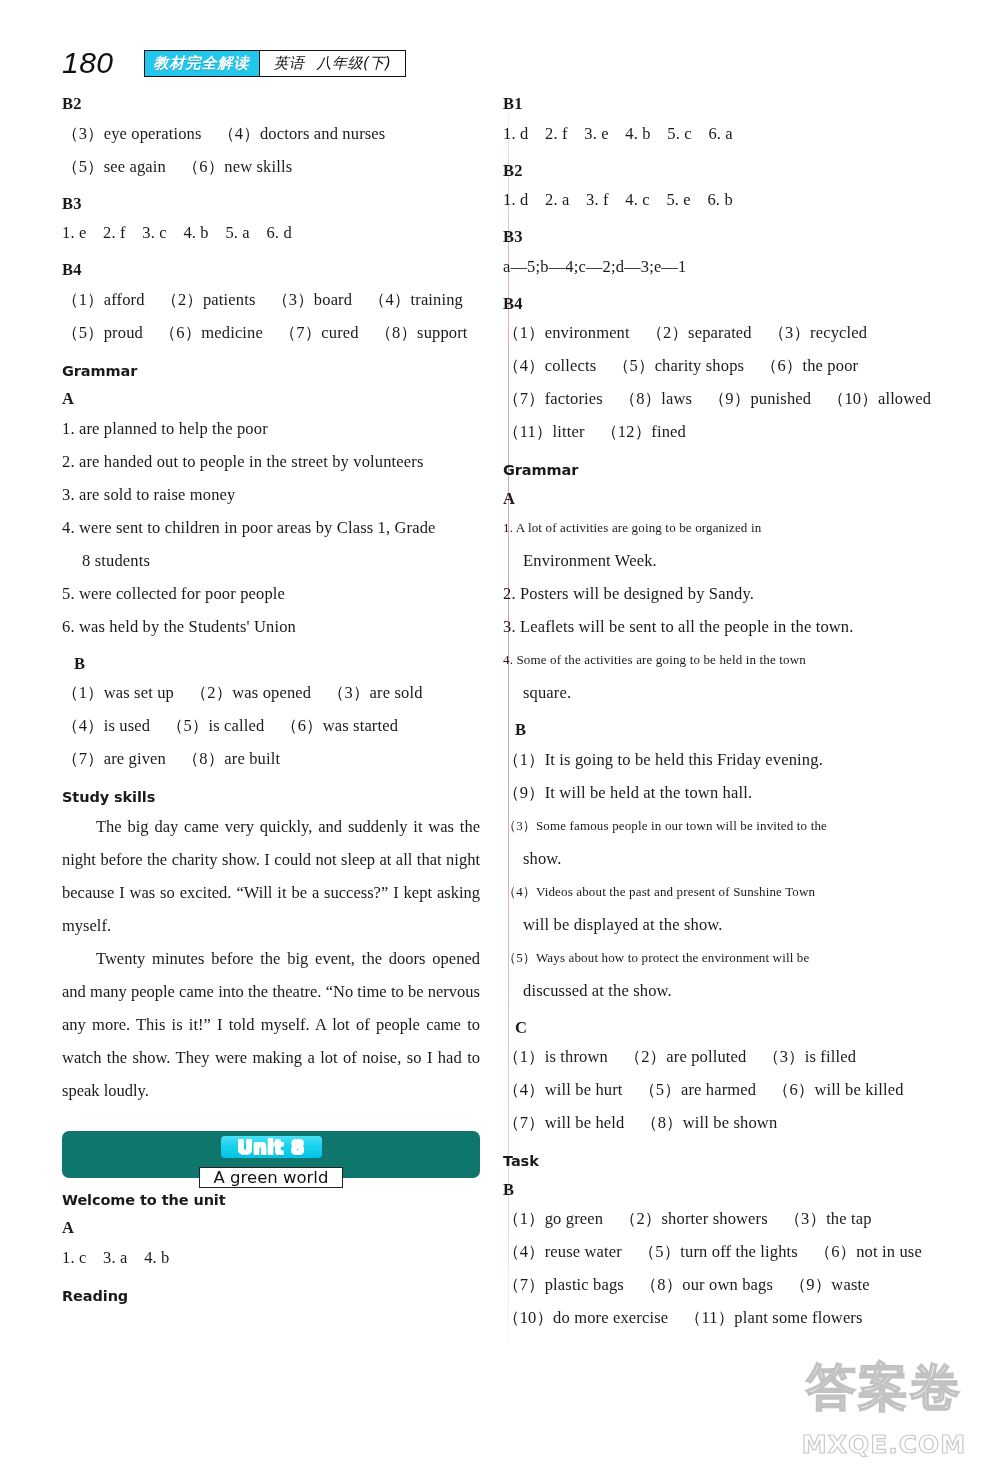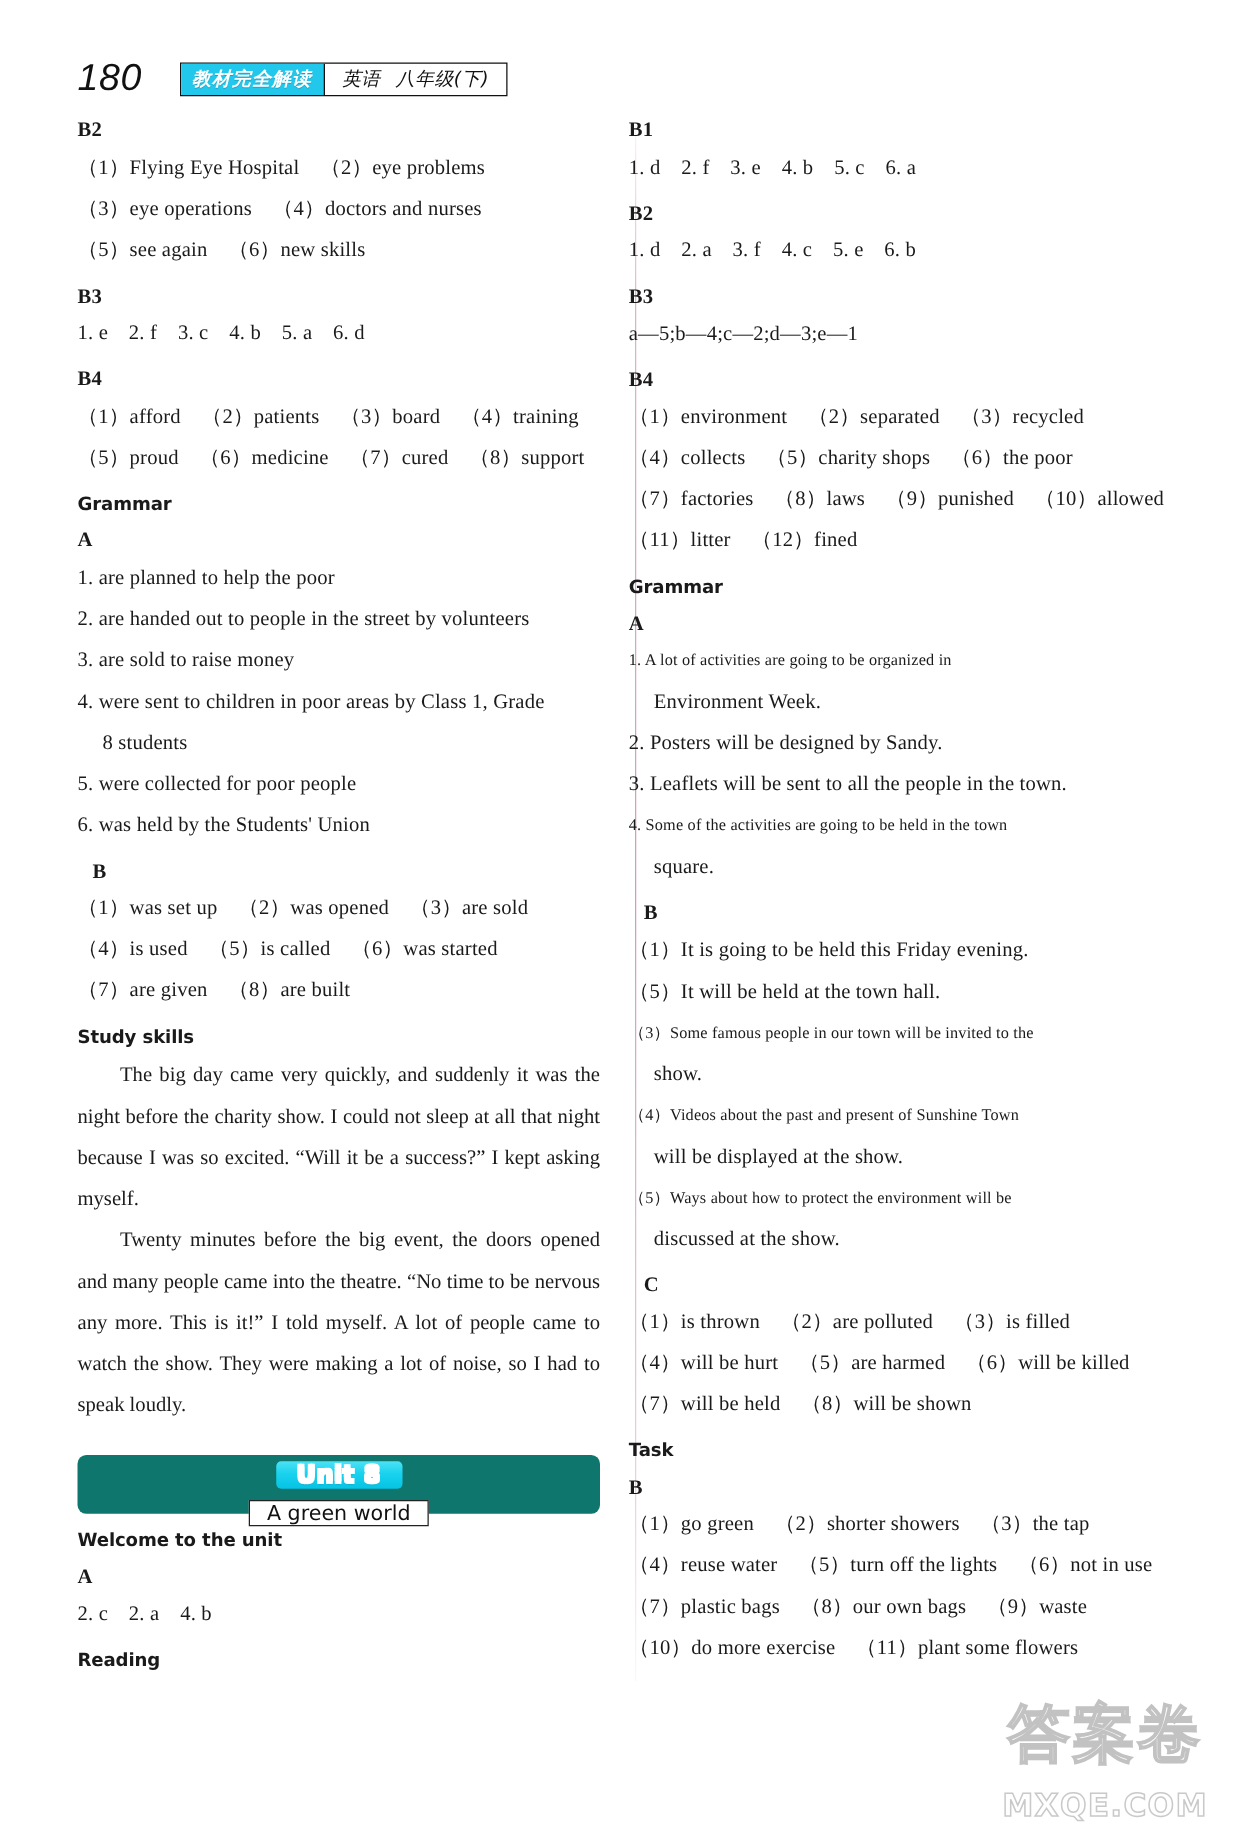--- a/index.html
+++ b/index.html
@@ -226,21 +226,20 @@
   </div>
 </div>
 
 <div class="divider"></div>
 
 <div class="columns">
 
   <div class="col col-left">
     <div id="left-sections">
         <div class="hd-bold">B2</div>
-        <div class="line">（1）Flying Eye Hospital　（2）eye problems</div>
         <div class="line">（3）eye operations　（4）doctors and nurses</div>
         <div class="line">（5）see again　（6）new skills</div>
         <div class="hd-bold">B3</div>
         <div class="line">1. e　2. f　3. c　4. b　5. a　6. d</div>
         <div class="hd-bold">B4</div>
         <div class="line">（1）afford　（2）patients　（3）board　（4）training</div>
         <div class="line">（5）proud　（6）medicine　（7）cured　（8）support</div>
         <div class="hd-sans">Grammar</div>
         <div class="hd-bold">A</div>
         <div class="line">1. are planned to help the poor</div>
@@ -261,21 +260,21 @@
     <p class="para">Twenty minutes before the big event, the doors opened and many people came into the theatre. “No time to be nervous any more. This is it!” I told myself. A lot of people came to watch the show. They were making a lot of noise, so I had to speak loudly.</p>
 
     <div class="unit-banner">
       <div class="unit-chip">Unit 8</div>
       <div class="unit-title-box">A green world</div>
     </div>
 
     <div id="left-after-banner">
         <div class="hd-sans">Welcome to the unit</div>
         <div class="hd-bold">A</div>
-        <div class="line">2. c　2. a　4. b</div>
+        <div class="line">1. c　3. a　4. b</div>
         <div class="hd-sans">Reading</div>
       </div>
   </div>
 
   <div class="col col-right">
     <div id="right-sections">
         <div class="hd-bold">B1</div>
         <div class="line">1. d　2. f　3. e　4. b　5. c　6. a</div>
         <div class="hd-bold">B2</div>
         <div class="line">1. d　2. a　3. f　4. c　5. e　6. b</div>
@@ -289,21 +288,21 @@
         <div class="hd-sans">Grammar</div>
         <div class="hd-bold">A</div>
         <div class="line-wrap">1. A lot of activities are going to be organized in</div>
         <div class="line cont">Environment Week.</div>
         <div class="line">2. Posters will be designed by Sandy.</div>
         <div class="line">3. Leaflets will be sent to all the people in the town.</div>
         <div class="line-wrap">4. Some of the activities are going to be held in the town</div>
         <div class="line cont">square.</div>
         <div class="hd-bold" style="margin-left: 12px;">B</div>
         <div class="line">（1）It is going to be held this Friday evening.</div>
-        <div class="line">（5）It will be held at the town hall.</div>
+        <div class="line">（9）It will be held at the town hall.</div>
         <div class="line-wrap">（3）Some famous people in our town will be invited to the</div>
         <div class="line cont">show.</div>
         <div class="line-wrap">（4）Videos about the past and present of Sunshine Town</div>
         <div class="line cont">will be displayed at the show.</div>
         <div class="line-wrap">（5）Ways about how to protect the environment will be</div>
         <div class="line cont">discussed at the show.</div>
         <div class="hd-bold" style="margin-left: 12px;">C</div>
         <div class="line">（1）is thrown　（2）are polluted　（3）is filled</div>
         <div class="line">（4）will be hurt　（5）are harmed　（6）will be killed</div>
         <div class="line">（7）will be held　（8）will be shown</div>

